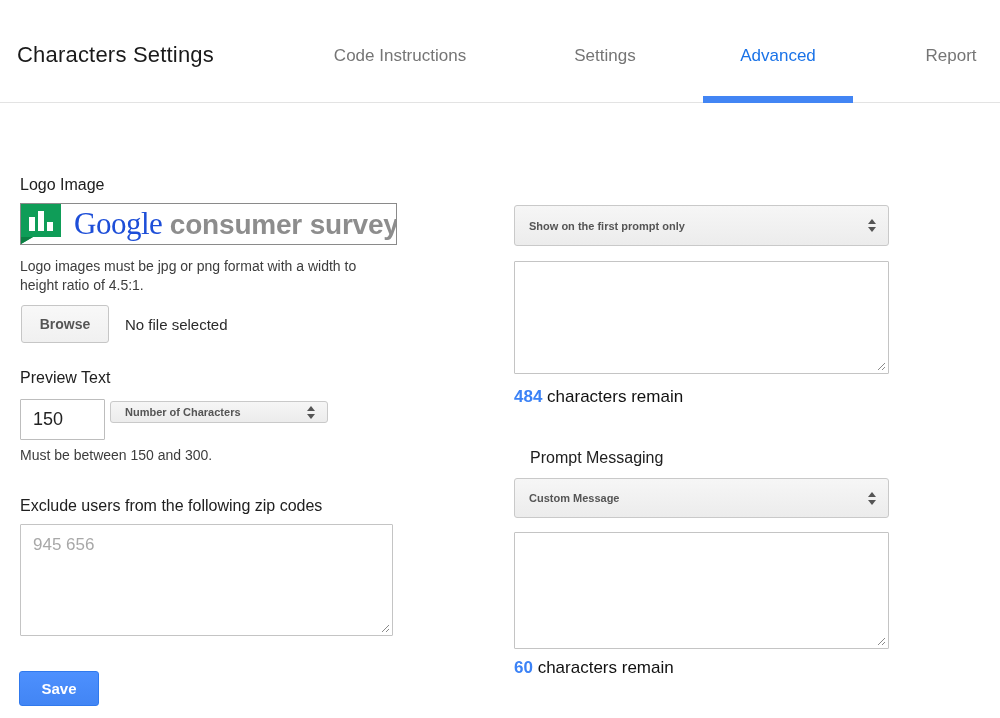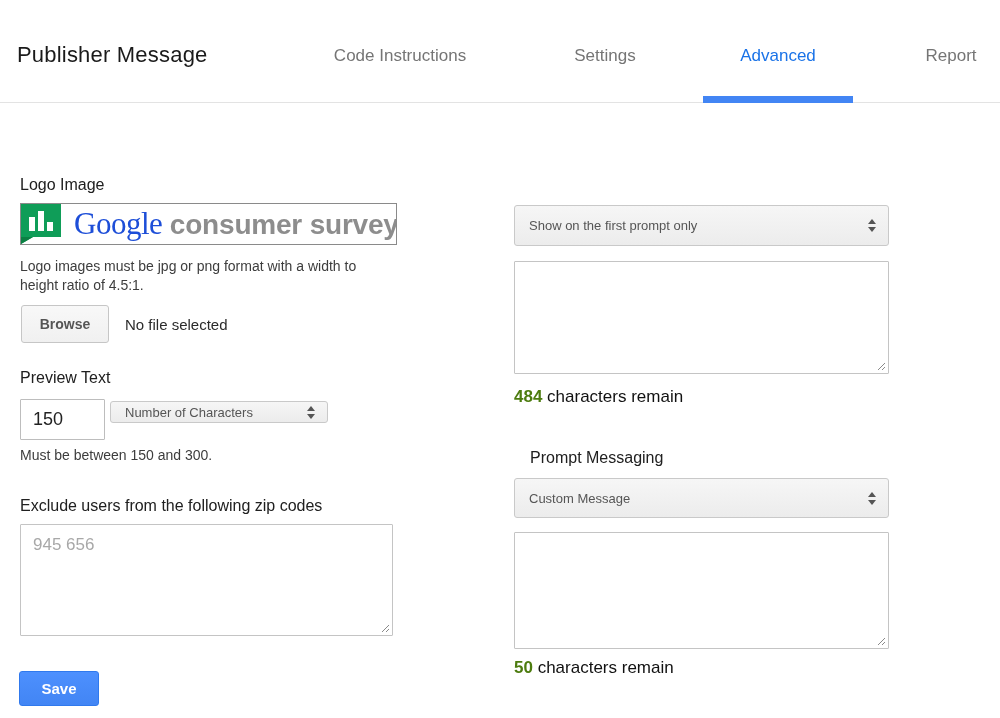--- a/index.html
+++ b/index.html
@@ -40,39 +40,39 @@
     position: absolute; font-size: 14px; color: #3d3d3d; line-height: 19px;
   }
   .gcs-select {
     position: absolute;
     border: 1px solid #c9c9c9; border-radius: 3px;
     background: linear-gradient(#f6f6f6, #ececec);
     display: flex; align-items: center; justify-content: space-between;
     padding: 0 12px 0 14px; cursor: pointer;
   }
   .gcs-select .select-value {
-    font-size: 13px; font-weight: normal; color: #555; white-space: nowrap;
+    font-size: 11px; font-weight: bold; color: #555; white-space: nowrap;
   }
   .select-arrows { display: flex; flex-direction: column; gap: 3px; align-items: center; }
   .arrow-up { width: 0; height: 0; border-left: 4px solid transparent; border-right: 4px solid transparent; border-bottom: 5px solid #555; }
   .arrow-down { width: 0; height: 0; border-left: 4px solid transparent; border-right: 4px solid transparent; border-top: 5px solid #555; }
 
   .ta-wrap { position: absolute; }
   .ta-wrap textarea {
     width: 100%; height: 100%;
     border: 1px solid #c4c4c4; border-radius: 1px;
     resize: none; outline: none;
     font-family: "Liberation Sans", sans-serif;
     font-size: 17px; color: #333; padding: 10px 12px;
   }
   .ta-wrap textarea::placeholder { color: #a8a8a8; }
   .resize-handle { position: absolute; right: 2px; bottom: 2px; pointer-events: none; }
 
   .count-line { position: absolute; font-size: 17px; color: #111; }
-  .count-num { color: #4d7c0f; font-weight: bold; text-align: center; }
+  .count-num { color: #3b82f6; font-weight: bold; text-align: center; }
 
   
   .logo-box {
     position: absolute; left: 20px; top: 203px; width: 377px; height: 42px;
     border: 1px solid #8a8a8a; background: #fff;
     display: flex; align-items: center; overflow: hidden;
   }
   .logo-icon { flex: 0 0 auto; margin-right: 13px; display: block; }
   .logo-text { white-space: nowrap; }
   .logo-text .g-word {
@@ -111,21 +111,21 @@
     background: linear-gradient(#4d90fe, #4285f4);
     color: #fff; font-size: 15px; font-weight: bold;
     font-family: "Liberation Sans", sans-serif; cursor: pointer;
   }
 </style>
 </head>
 <body>
 
 <div class="page">
 
-  <div class="page-title">Publisher Message</div>
+  <div class="page-title">Characters Settings</div>
 
   <div class="tab" style="left:400px">Code Instructions</div>
   <div class="tab" style="left:605px">Settings</div>
   <div class="tab active" style="left:778px">Advanced</div>
   <div class="tab" style="left:951px">Report</div>
 
   <div class="header-divider"></div>
   <div class="tab-underline"></div>
 
   <div class="section-label" style="left:20px; top:176px">Logo Image</div>
@@ -204,16 +204,16 @@
   </div>
 
   <div class="ta-wrap" style="left:514px; top:532px; width:375px; height:117px">
     <textarea style=""></textarea>
     <svg class="resize-handle" width="11" height="11">
       <path d="M2 9 L9 2 M6 9 L9 6" stroke="#8a8a8a" stroke-width="1" fill="none"></path>
     </svg>
   </div>
 
   <div class="count-line" style="left:514px; top:658px">
-    <span class="count-num">50</span><span> characters remain</span>
+    <span class="count-num">60</span><span> characters remain</span>
   </div>
 
 </div>
 
 </body></html>

